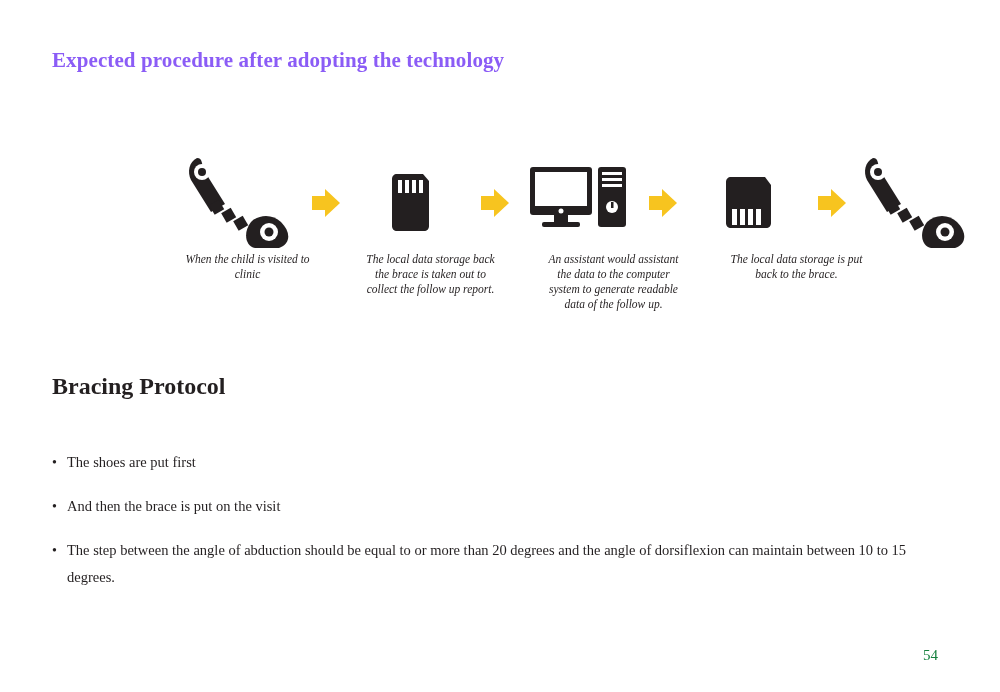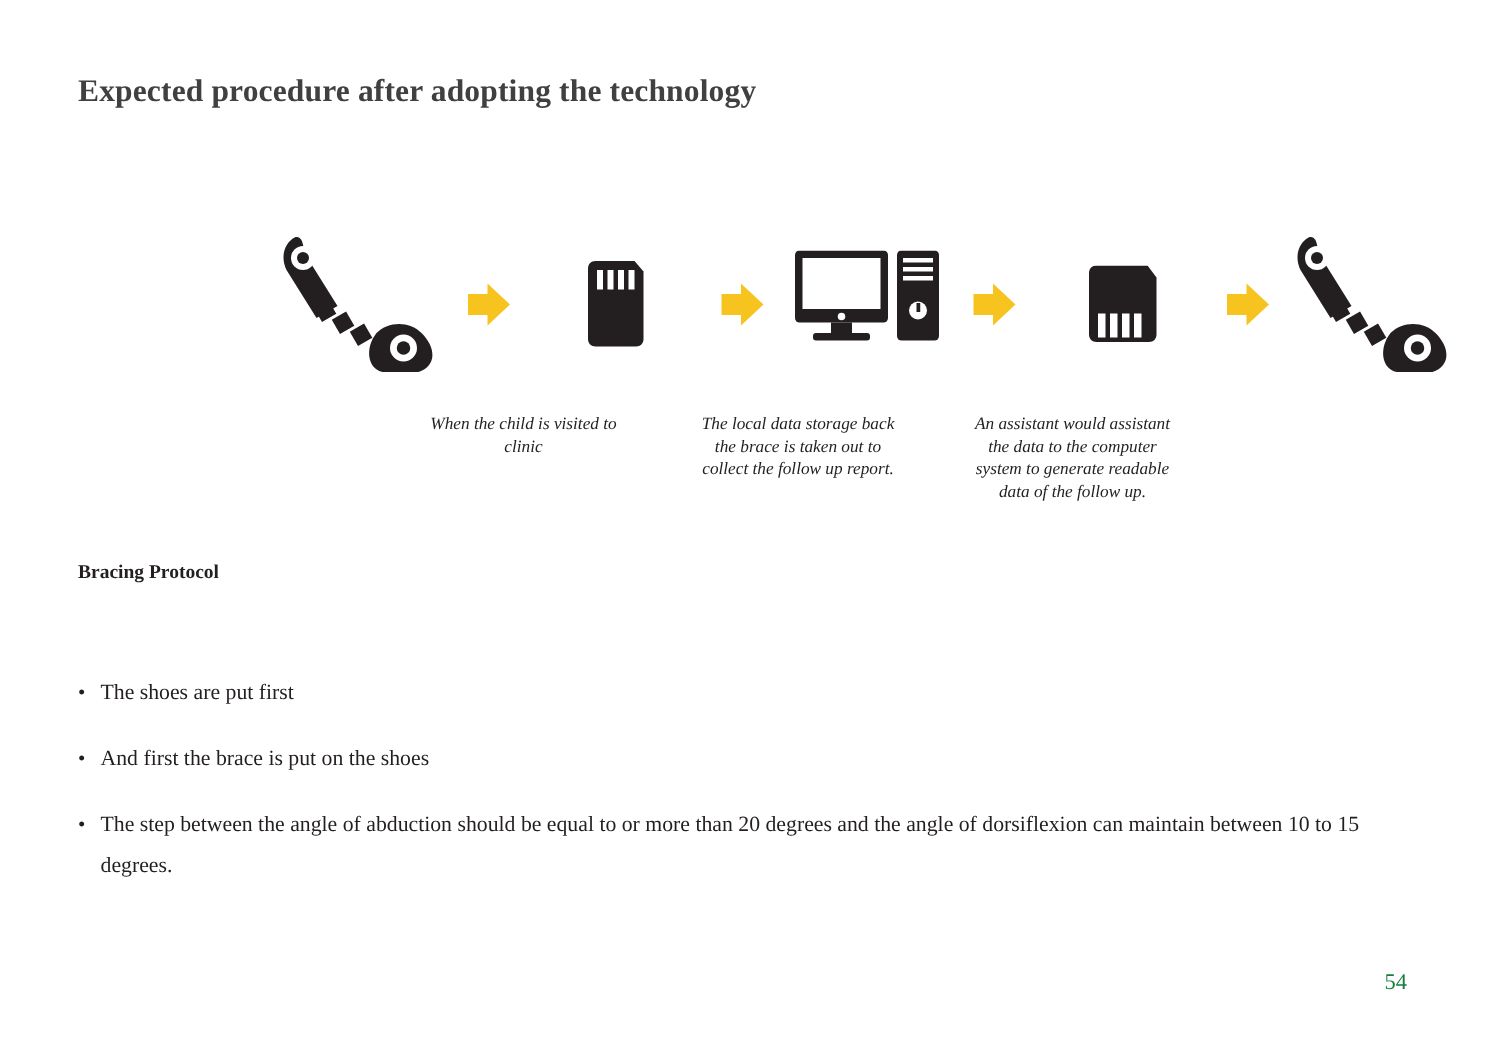--- a/index.html
+++ b/index.html
@@ -22,21 +22,21 @@
     height: 692px;
   }
 
   .heading-main {
     position: absolute;
     left: 52px;
     top: 48px;
     font-size: 21px;
     font-weight: bold;
     letter-spacing: 0.1px;
-    color: #404040;
+    color: #8b5cf6;
     font-family: "Liberation Serif", serif;
   }
 
   
   .flow {
     position: absolute;
     left: 180px;
     top: 140px;
     width: 800px;
     height: 215px;
@@ -89,24 +89,23 @@
     width: 0;
     height: 0;
     border-top: 14px solid transparent;
     border-bottom: 14px solid transparent;
     border-left: 15px solid #f7c41f;
   }
 
   .captions {
     position: absolute;
     left: 0;
-    top: 136px;
+    top: 112px;
     width: 800px;
     display: flex;
-    justify-content: center;
   }
   .caption {
     width: 135px;
     font-family: "Liberation Serif", serif;
     font-style: italic;
     font-size: 11.5px;
     line-height: 15px;
     text-align: center;
     color: #231f20;
   }
@@ -117,21 +116,21 @@
   
   .icon-brace svg, .icon-card svg, .icon-computer svg {
     display: block;
   }
 
   
   .heading-sub {
     position: absolute;
     left: 52px;
     top: 373px;
-    font-size: 13px;
+    font-size: 24px;
     font-weight: bold;
     color: #231f20;
     font-family: "Liberation Serif", serif;
   }
 
   .para {
     position: absolute;
     left: 52px;
     top: 416px;
     font-size: 14.5px;
@@ -298,36 +297,37 @@
 
     </div>
 
     <div class="captions">
       <div class="caption">When the child is visited to clinic</div>
       <div class="caption-gap"></div>
       <div class="caption">The local data storage back the brace is taken out to collect the follow up report.</div>
       <div class="caption-gap"></div>
       <div class="caption">An assistant would assistant the data to the computer system to generate readable data of the follow up.</div>
       <div class="caption-gap"></div>
+      <div class="caption">The local data storage is put back to the brace.</div>
       <div class="caption-gap"></div>
     </div>
 
   </div>
 
   <div class="heading-sub">Bracing Protocol</div>
 
 
   <div class="bullets">
     <div class="bullet">
       <span class="dot">•</span>
       <span class="btext">The shoes are put first</span>
     </div>
     <div class="bullet">
       <span class="dot">•</span>
-      <span class="btext">And first the brace is put on the shoes</span>
+      <span class="btext">And then the brace is put on the visit</span>
     </div>
     <div class="bullet">
       <span class="dot">•</span>
       <span class="btext">The step between the angle of abduction should be equal to or more than 20 degrees and the angle of dorsiflexion can maintain between 10 to 15 degrees.</span>
     </div>
   </div>
 
   <div class="page-number">54</div>
 
 </div>

